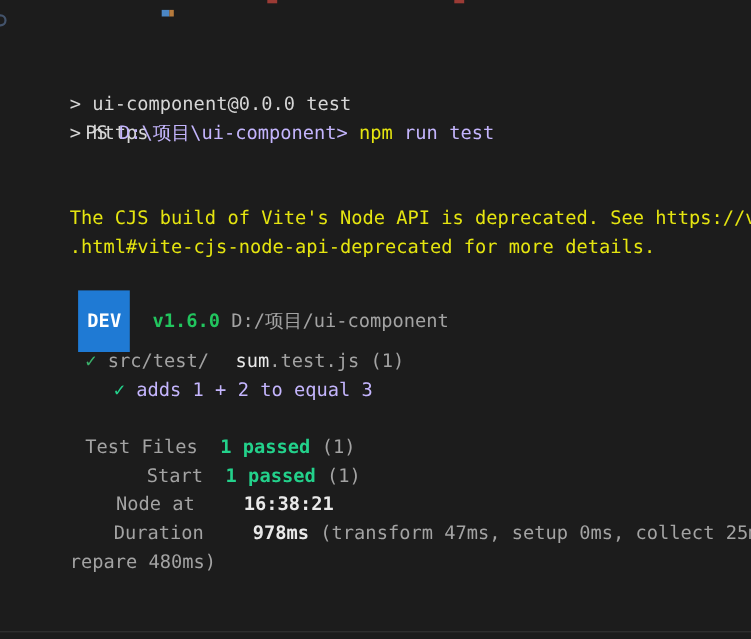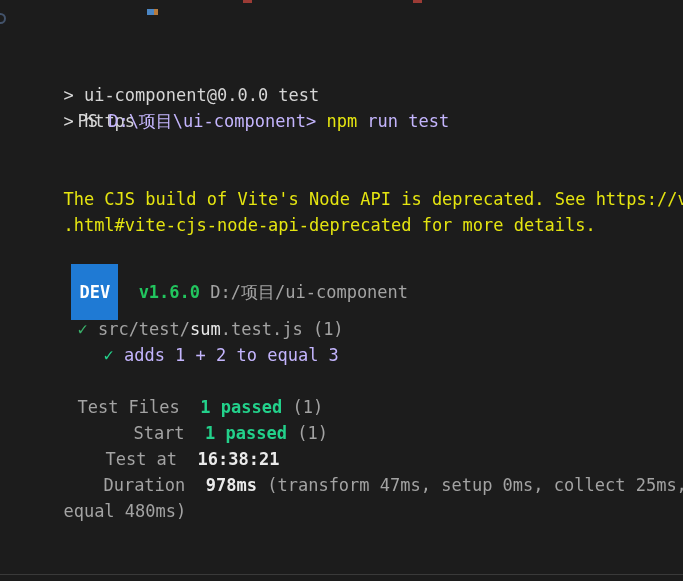--- a/index.html
+++ b/index.html
@@ -29,21 +29,21 @@
   .line {
     height: 26px;
     white-space: pre;
     display: block;
   }
   .blank { height: 26px; }
 
   
   .c-dim      { color: #a3a3a3; }
   .c-white    { color: #d6d6d6; }
-  .c-bright   { color: #eaeaea; }
+  .c-bright   { color: #eaeaea; margin-left: 24px; }
   .c-yellow   { color: #e5e510; }
   .c-green    { color: #23d18b; }
   .c-greenck  { color: #3ab06a; }
   .c-cyan     { color: #22c55e; }
   .c-lightblue{ color: #c4b5fd; }
   .bold       { font-weight: bold; }
 
   
   .badge {
     display: inline-block;
@@ -175,28 +175,28 @@
 
     <div class="line" style="padding-left:16px;">
       <span class="c-dim">Test Files</span><span>  </span><span class="c-green bold">1 passed</span><span> </span><span class="c-dim">(1)</span>
     </div>
 
     <div class="line" style="padding-left:72px;">
       <span class="c-dim">Start</span><span>  </span><span class="c-green bold">1 passed</span><span> </span><span class="c-dim">(1)</span>
     </div>
 
     <div class="line" style="padding-left:44px;">
-      <span class="c-dim">Test at</span><span>  </span><span class="c-bright bold">16:38:21</span>
+      <span class="c-dim">Node at</span><span>  </span><span class="c-bright bold">16:38:21</span>
     </div>
 
     <div class="line" style="padding-left:42px;">
       <span class="c-dim">Duration</span><span>  </span><span class="c-bright bold">978ms</span><span class="c-dim"> (transform 47ms, setup 0ms, collect 25ms, t</span>
     </div>
     <div class="line" style="padding-left:2px;">
-      <span class="c-dim">equal 480ms)</span>
+      <span class="c-dim">repare 480ms)</span>
     </div>
 
     <div class="blank"></div>
     <div class="blank"></div>
 
     <div class="line" style="padding-left:10px;">
       <span class="badge badge-pass">PASS</span><span>  </span><span class="c-green">Waiting for file changes...</span>
     </div>
 
     <div class="line" style="padding-left:70px;">

